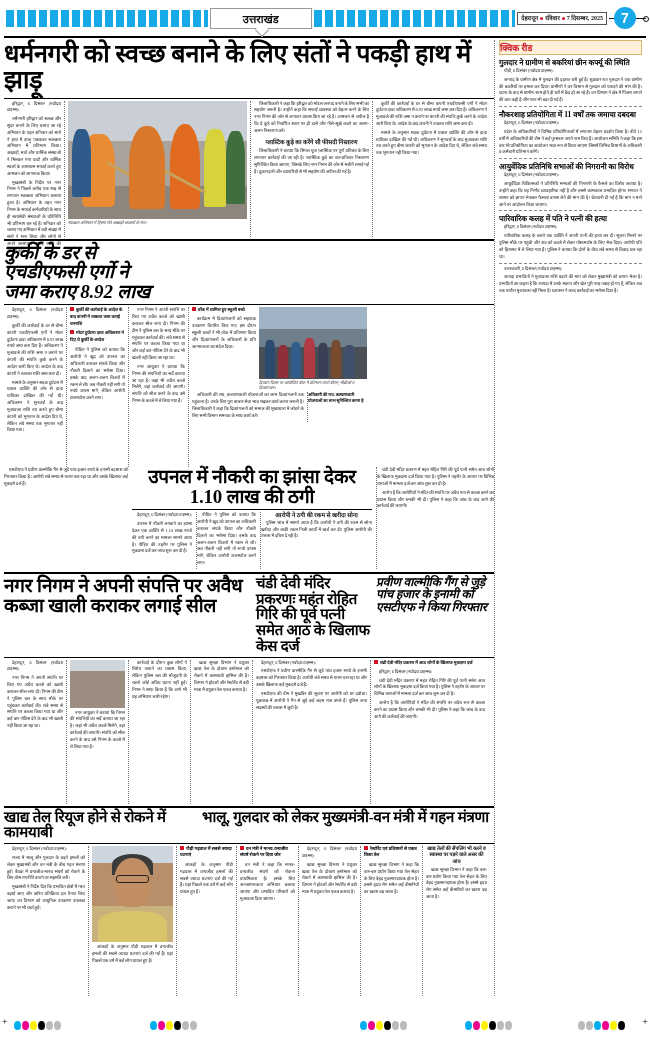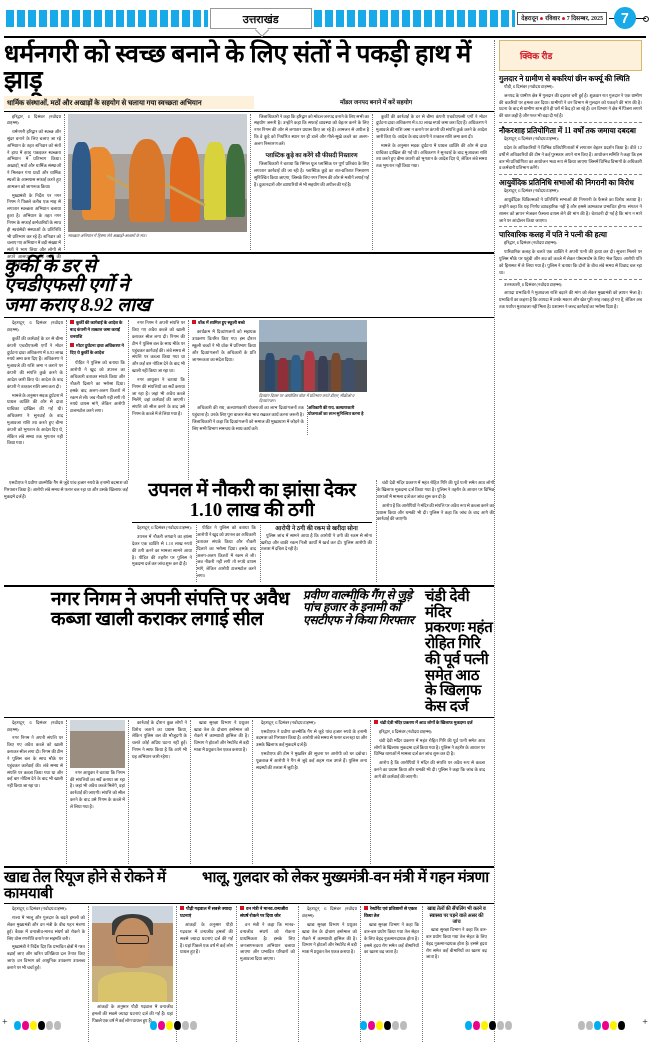--- a/index.html
+++ b/index.html
@@ -74,21 +74,21 @@
   .portrait .head { position:absolute; left:27%; top:12%; width:46%; height:52%; background:#c08e62; border-radius:46% 46% 40% 40%; }
   .portrait .hair { position:absolute; left:25%; top:8%; width:50%; height:22%; background:#3a3a3a; border-radius:50% 50% 0 0; }
   .portrait .glass { position:absolute; left:30%; top:30%; width:40%; height:9%; border:1.2px solid #222; border-radius:3px; }
   .portrait .shirt { position:absolute; left:8%; bottom:0; width:84%; height:32%; background:#d9c36b; border-radius:40% 40% 0 0; }
 
   .bullet { width:4px; height:4px; background:#cf1322; display:inline-block; margin-right:2px; }
   .boxhl { font-size:6px; font-weight:bold; color:#111; line-height:1.25; }
 
   
   .sidebar { width:148px; }
-  .qr-head { border:1px solid #d8b96a; background:#fdf1dc; height:31px; display:flex; align-items:center; padding-left:20px; }
+  .qr-head { border:1px solid #d8b96a; background:#fdf1dc; height:15px; display:flex; align-items:center; padding-left:0; }
   .qr-head span { font-size:9px; font-weight:bold; color:#cf1322; }
   .side-hl { font-size:7.5px; font-weight:bold; line-height:1.2; color:#000; padding:1px 0; }
 
   
   .cmyk-bar { position:absolute; left:0; bottom:8px; width:650px; height:14px; }
   .cmyk-group { position:absolute; display:flex; gap:1px; }
   .cmyk-group i { width:7px; height:9px; border-radius:50%; display:block; }
   .c-c{background:#00aeef;} .c-m{background:#ec008c;} .c-y{background:#fff200;} .c-k{background:#000;} .c-g{background:#bbb;}
   .regmark { position:absolute; bottom:8px; font-size:10px; color:#000; }
 
@@ -120,28 +120,20 @@
     </div>
   </div>
 
   <div class="rule-thick" style="margin-bottom:2px;"></div>
 
   <div style="display:flex;">
 
     <div style="width:490px;">
 
       <div class="hl h-xl" style="padding:1px 0 2px;">धर्मनगरी को स्वच्छ बनाने के लिए संतों ने पकड़ी हाथ में झाड़ू</div>
-      <div style="display:flex; gap:4px; align-items:flex-start;">
-        <div style="width:250px;">
-          <div class="sub">धार्मिक संस्थाओं, मठों और अखाड़ों के सहयोग से चलाया गया स्वच्छता अभियान</div>
-        </div>
-        <div style="flex:1; text-align:center; padding-top:3px;">
-          <div class="boxhl">मॉडल जनपद बनाने में करें सहयोग</div>
-        </div>
-      </div>
 
       <div class="rule" style="margin:2px 0;"></div>
 
       <div class="colwrap" style="height:136px;">
         <div class="col" style="width:60px;">
           <div class="bodytext">
             <p>हरिद्वार, 6 दिसंबर (नवोदय टाइम्स):</p>
             <p>धर्मनगरी हरिद्वार को स्वच्छ और सुंदर बनाने के लिए चलाए जा रहे अभियान के तहत शनिवार को संतों ने हाथ में झाड़ू पकड़कर स्वच्छता अभियान में प्रतिभाग किया। अखाड़ों, मठों और धार्मिक संस्थाओं ने मिलकर गंगा घाटों और धार्मिक स्थलों के आसपास सफाई करते हुए आमजन को जागरूक किया।</p>
             <p>मुख्यमंत्री के निर्देश पर नगर निगम ने पिछले करीब एक माह से लगातार स्वच्छता अभियान चलाया हुआ है। अभियान के तहत नगर निगम के सफाई कर्मचारियों के साथ ही स्वयंसेवी संस्थाओं के प्रतिनिधि भी प्रतिभाग कर रहे हैं। शनिवार को चलाए गए अभियान में बड़ी संख्या में संतों ने भाग लिया और लोगों से अपने आसपास सफाई रखने की अपील की।</p>
           </div>
@@ -282,29 +274,29 @@
         <div style="flex:1;" class="vrule">
           <div class="bodytext">
             <p>चंडी देवी मंदिर प्रकरण में महंत रोहित गिरि की पूर्व पत्नी समेत आठ लोगों के खिलाफ मुकदमा दर्ज किया गया है। पुलिस ने तहरीर के आधार पर विभिन्न धाराओं में मामला दर्ज कर जांच शुरू कर दी है।</p>
             <p>आरोप है कि आरोपियों ने मंदिर की संपत्ति पर अवैध रूप से कब्जा करने का प्रयास किया और धमकी भी दी। पुलिस ने कहा कि जांच के बाद आगे की कार्रवाई की जाएगी।</p>
           </div>
         </div>
       </div>
 
       <div class="rule-thick" style="margin:3px 0 2px;"></div>
 
-      <div style="display:flex; gap:4px; align-items:flex-start;margin-left:47px;">
+      <div style="display:flex; gap:4px; align-items:flex-start;">
         <div style="width:248px;">
           <div class="hl h-lg">नगर निगम ने अपनी संपत्ति पर अवैध कब्जा खाली कराकर लगाई सील</div>
         </div>
+        <div style="flex:1;">
+          <div class="hl h-md">चंडी देवी मंदिर प्रकरणः महंत रोहित गिरि की पूर्व पत्नी समेत आठ के खिलाफ केस दर्ज</div>
+        </div>
         <div style="width:118px;">
           <div class="hl h-sm" style="font-style:italic;">प्रवीण वाल्मीकि गैंग से जुड़े पांच हजार के इनामी को एसटीएफ ने किया गिरफ्तार</div>
-        </div>
-        <div style="flex:1;">
-          <div class="hl h-md">चंडी देवी मंदिर प्रकरणः महंत रोहित गिरि की पूर्व पत्नी समेत आठ के खिलाफ केस दर्ज</div>
         </div>
       </div>
       <div class="rule" style="margin:2px 0;"></div>
 
       <div class="colwrap" style="height:144px;">
         <div class="col" style="width:62px;">
           <div class="bodytext">
             <p>देहरादून, 6 दिसंबर (नवोदय टाइम्स):</p>
             <p>नगर निगम ने अपनी संपत्ति पर किए गए अवैध कब्जे को खाली कराकर सील लगा दी। निगम की टीम ने पुलिस बल के साथ मौके पर पहुंचकर कार्रवाई की। लंबे समय से संपत्ति पर कब्जा किया गया था और कई बार नोटिस देने के बाद भी खाली नहीं किया जा रहा था।</p>
           </div>

